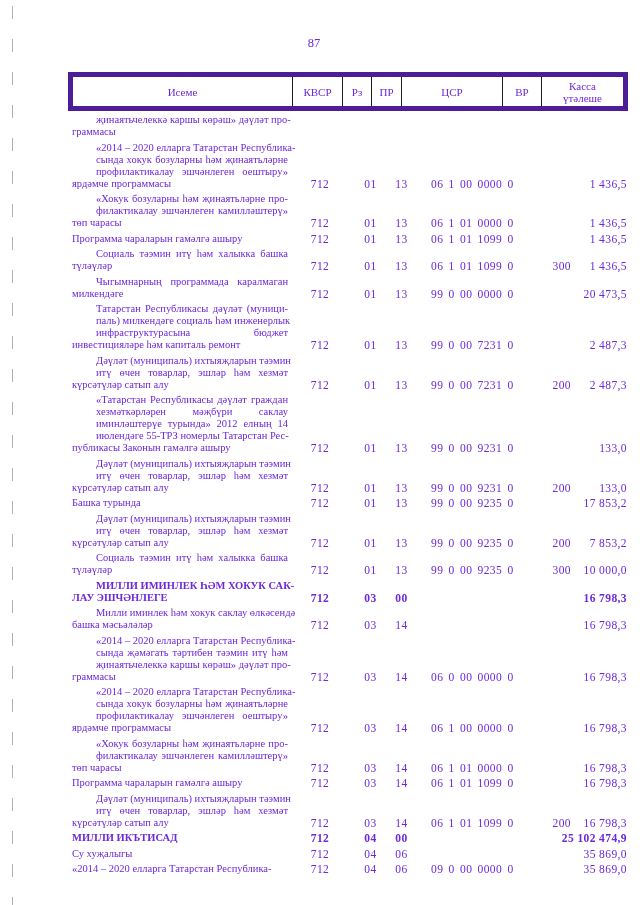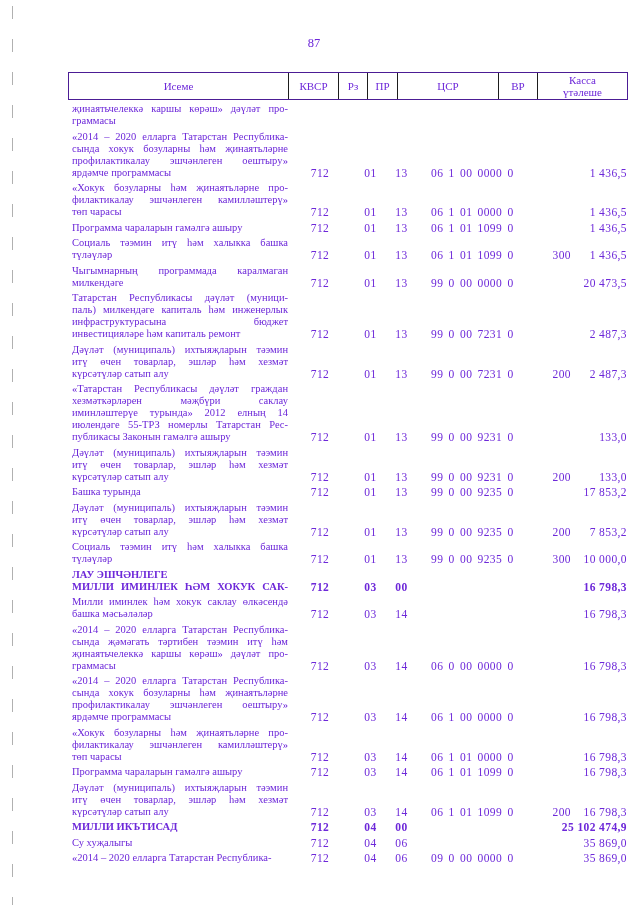--- a/index.html
+++ b/index.html
@@ -19,22 +19,22 @@
   }
   .pageno {
     position:absolute; top:36px; left:294px; width:40px;
     text-align:center; font-size:12.5px;
   }
   .content { position:absolute; left:68px; top:72px; width:560px; }
 
   
   .thead {
     display:flex; box-sizing:border-box;
-    border:1px solid #4c1d95;
-    height:28px; width:560px;
+    border:5px solid #4c1d95;
+    height:39px; width:560px;
   }
   .th {
     box-sizing:border-box;
     border-right:1px solid #1d1d1d;
     display:flex; flex-direction:column;
     align-items:center; justify-content:center;
     font-size:11px; line-height:12px; text-align:center;
     flex-shrink:0;
   }
   .th:last-child { border-right:none; flex:1; }
@@ -48,21 +48,21 @@
   
   .tbody { padding-top:3px; }
   .row { display:flex; align-items:flex-end; margin-bottom:3.5px; }
   .row.bold { font-weight:bold; }
   .c { flex-shrink:0; }
   .c-name {
     width:220px; box-sizing:border-box; padding-left:4px;
     font-size:10.5px; line-height:12px;
   }
   .nline { white-space:nowrap; text-align:left; }
-  .nline.jl { text-align:justify; text-align-last:justify; }
+  .nline.jl { text-align:justify; text-align-last:justify;margin-left:24px; }
   .num { font-size:11.5px; line-height:12px; letter-spacing:0.4px; white-space:nowrap; box-sizing:border-box; }
   .c-kvsr { width:64px; text-align:center; }
   .c-rz   { width:37px; text-align:center; }
   .c-pr   { width:25px; text-align:center; }
   .c-csr  { width:102px; padding-left:17px; word-spacing:2px; }
   .c-vr   { width:60px; text-align:right; padding-right:5px; }
   .c-kassa{ width:92px; margin-left:-40px; text-align:right; padding-right:1px; }
 </style>
 </head>
 <body>
@@ -155,21 +155,21 @@
           <div class="c num c-kvsr">712</div>
           <div class="c num c-rz">01</div>
           <div class="c num c-pr">13</div>
           <div class="c num c-csr">99 0 00 0000 0</div>
           <div class="c num c-vr"></div>
           <div class="c num c-kassa">20 473,5</div>
         </div>
         <div class="row">
           <div class="c c-name">
             <div class="nline jl">Татарстан Республикасы дәүләт (муници-</div>
-            <div class="nline jl">паль) милкендәге капиталь һәм инженерлык</div>
+            <div class="nline jl">паль) милкендәге социаль һәм инженерлык</div>
             <div class="nline jl">инфраструктурасына бюджет</div>
             <div class="nline">инвестицияләре һәм капиталь ремонт</div>
           </div>
           <div class="c num c-kvsr">712</div>
           <div class="c num c-rz">01</div>
           <div class="c num c-pr">13</div>
           <div class="c num c-csr">99 0 00 7231 0</div>
           <div class="c num c-vr"></div>
           <div class="c num c-kassa">2 487,3</div>
         </div>
@@ -245,22 +245,22 @@
           </div>
           <div class="c num c-kvsr">712</div>
           <div class="c num c-rz">01</div>
           <div class="c num c-pr">13</div>
           <div class="c num c-csr">99 0 00 9235 0</div>
           <div class="c num c-vr">300</div>
           <div class="c num c-kassa">10 000,0</div>
         </div>
         <div class="row bold">
           <div class="c c-name">
+            <div class="nline jl">МИЛЛИ ИМИНЛЕК ҺӘМ ХОКУК САК-</div>
             <div class="nline">ЛАУ ЭШЧӘНЛЕГЕ</div>
-            <div class="nline jl">МИЛЛИ ИМИНЛЕК ҺӘМ ХОКУК САК-</div>
           </div>
           <div class="c num c-kvsr">712</div>
           <div class="c num c-rz">03</div>
           <div class="c num c-pr">00</div>
           <div class="c num c-csr"></div>
           <div class="c num c-vr"></div>
           <div class="c num c-kassa">16 798,3</div>
         </div>
         <div class="row">
           <div class="c c-name">

